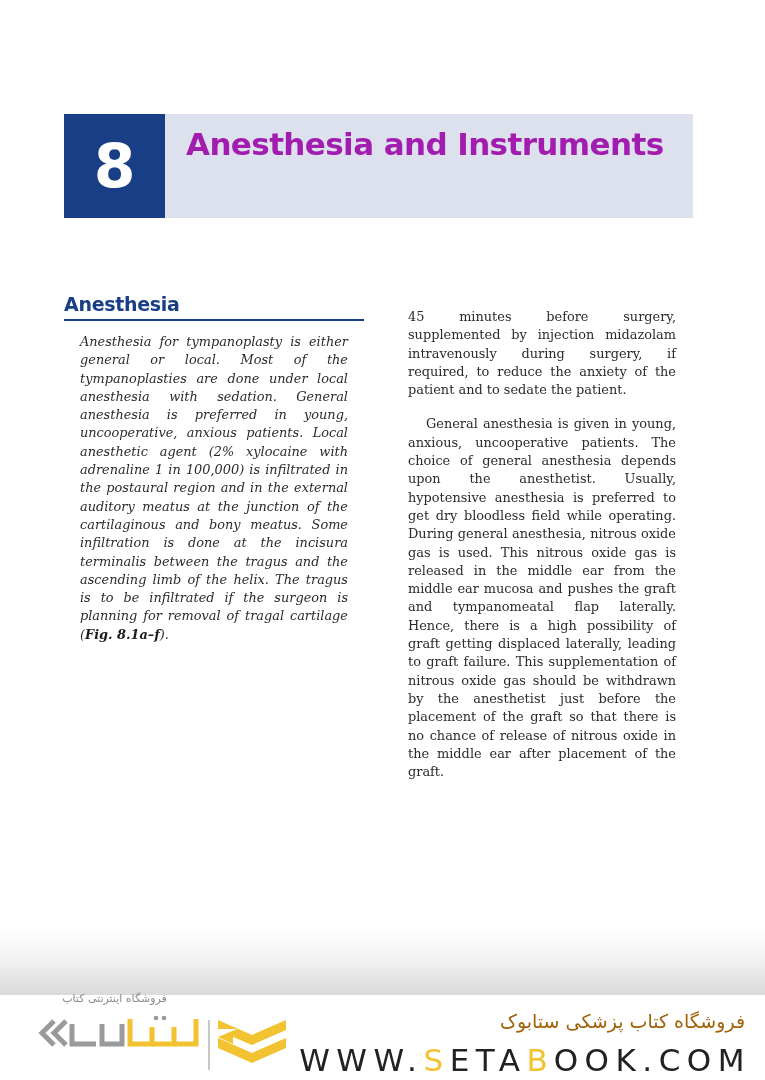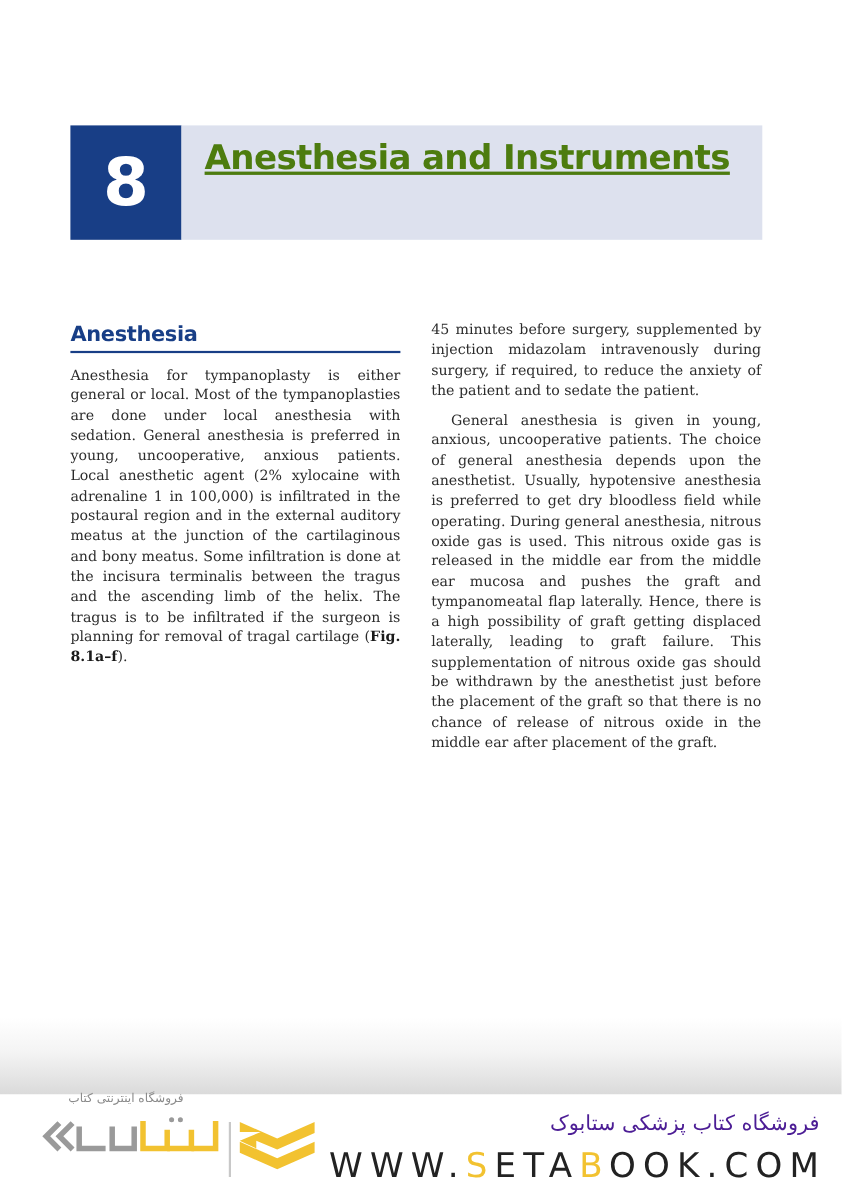--- a/index.html
+++ b/index.html
@@ -15,56 +15,56 @@
   }
   .chapter-number {
     width:101px; height:104px; background:#183e86;
     color:#ffffff; display:flex; align-items:center; justify-content:center;
     font-family:"DejaVu Sans", sans-serif; font-weight:bold; font-size:60px;
   }
   .chapter-title-box {
     flex:1; background:#dde1ee; padding:8px 0 0 21px; box-sizing:border-box;
   }
   .chapter-title {
-    margin:0; color:#4d7c0f;
+    margin:0; color:#a21caf;
     font-family:"DejaVu Sans", sans-serif; font-weight:bold;
-    font-size:31px; line-height:44px; letter-spacing:-0.6px;text-decoration:underline;
+    font-size:31px; line-height:44px; letter-spacing:-0.6px;
   }
   .col {
     position:absolute; top:292px; width:300px;
     font-size:12.9px; line-height:18.3px; text-align:justify;
     hyphens:manual;
   }
   .col-left { left:64px; }
   .col-right { left:392px; top:292px; }
   .section-heading {
     margin:0; padding-bottom:3px;
     color:#183e86; font-family:"DejaVu Sans", sans-serif; font-weight:bold;
     font-size:19px; line-height:24px; letter-spacing:-0.3px;
     border-bottom:2.5px solid #183e86;
   }
-  p { margin:0; }
-  .col-left .p1 { margin-top:12px; }
+  p { margin:16px; }
+  .col-left .p1 { margin-top:12px;font-style:italic; }
   .indent { text-indent:18px; margin-top:9px; }
   .figref { font-weight:bold; color:#1a1a1a; }
   .footer-fade {
     position:absolute; left:0; top:925px; width:765px; height:70px;
     background:linear-gradient(to bottom, #ffffff 0%, #f4f4f4 45%, #dadada 100%);
   }
   .footer {
     position:absolute; left:0; top:995px; width:765px; height:85px; background:#ffffff;
   }
   .logo-wrap { position:absolute; left:38px; top:1015px; width:260px; height:60px; }
   .logo-fa-tagline {
     position:absolute; left:42px; top:992px; width:145px; text-align:center;
     font-family:"DejaVu Sans", sans-serif; font-size:11px; color:#8a8a8a; direction:rtl;
   }
   .footer-fa-title {
     position:absolute; right:20px; top:1010px;
-    font-family:"DejaVu Sans", sans-serif; font-size:19px; color:#4c1d95; direction:rtl;
+    font-family:"DejaVu Sans", sans-serif; font-size:19px; color:#a16207; direction:rtl;
   }
   .footer-url {
     position:absolute; right:14px; top:1042px;
     font-family:"DejaVu Sans", sans-serif; font-size:31px; letter-spacing:6.5px; color:#222;
   }
   .footer-url .hl { color:#f2c230; }
 </style>
 </head>
 <body>
 

